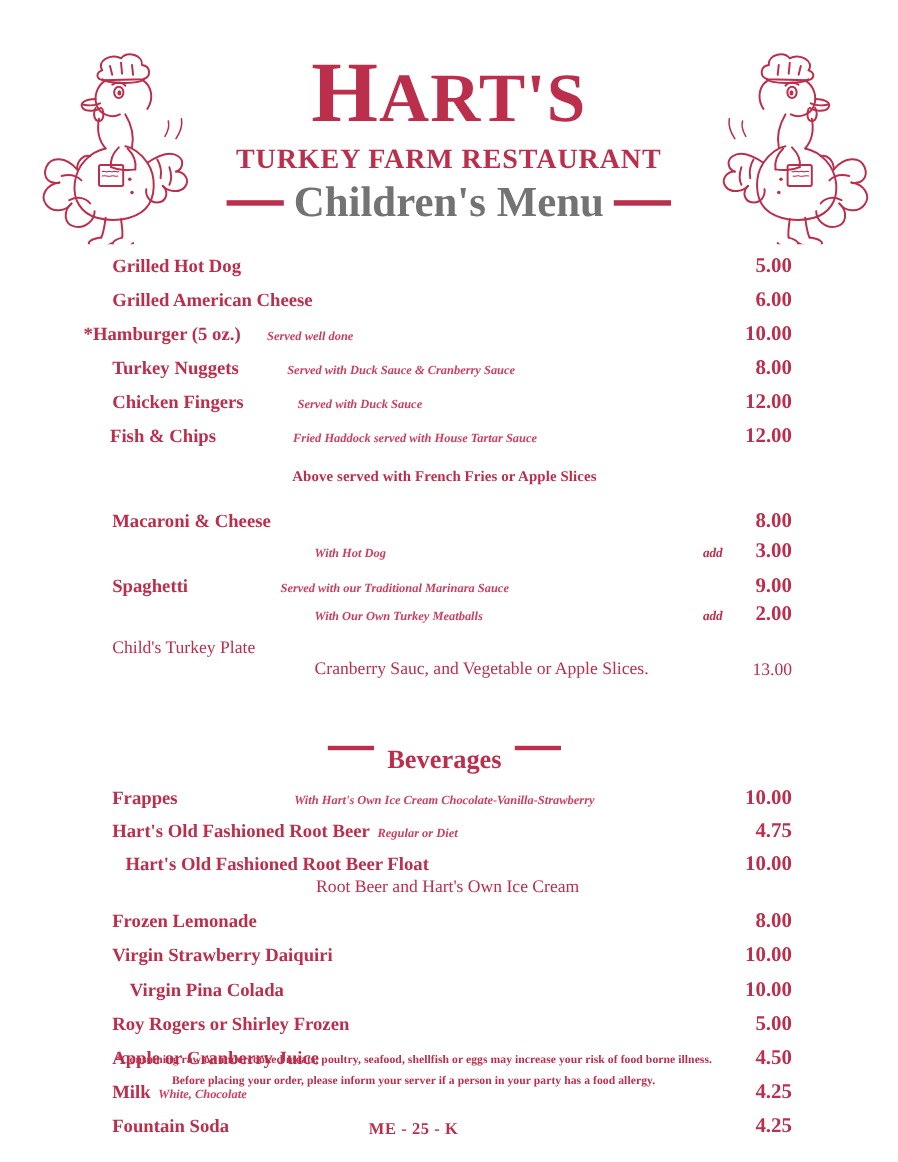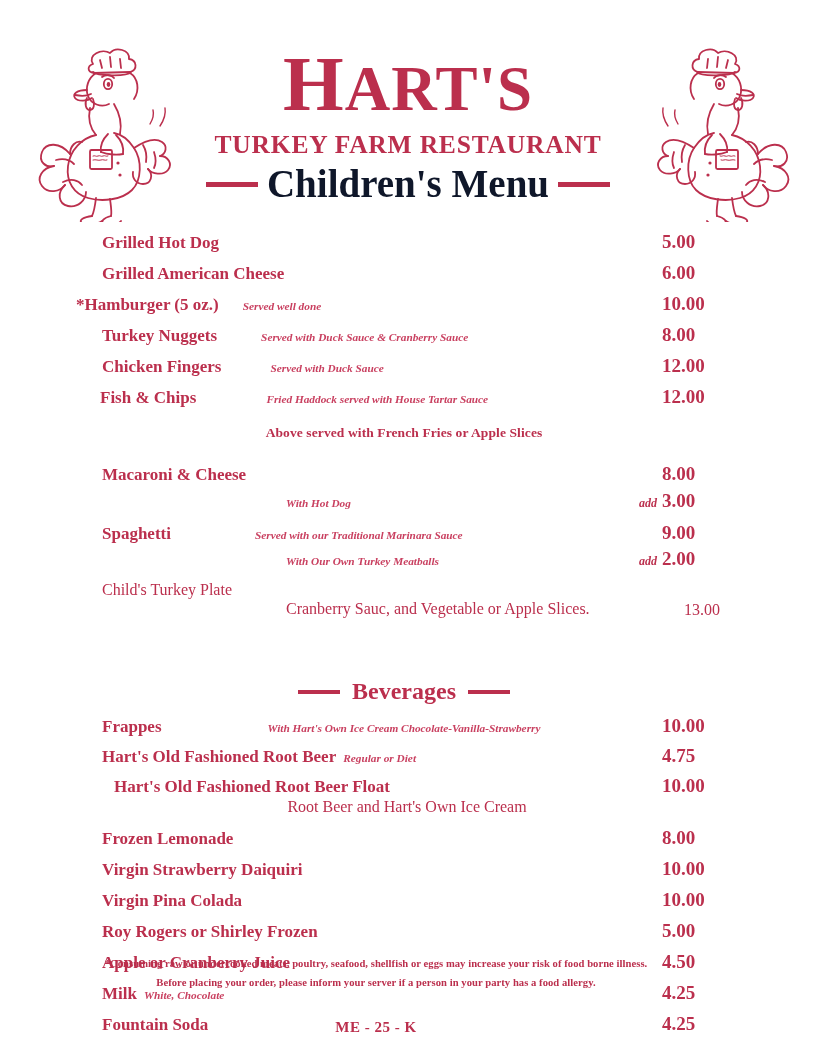--- a/index.html
+++ b/index.html
@@ -77,21 +77,21 @@
     display: block;
     width: 52px;
     height: 5px;
     background: #bb2f4d;
   }
   .menu-title {
     font-weight: bold;
     font-size: 39px;
     line-height: 1.1;
     white-space: nowrap;
-    color: #0f172a;
+    color: #737373;
   }
   .age-note {
     font-size: 18px;
     margin-top: 4px;
     color: #bb2f4d;
     letter-spacing: 0.2px;
   }
 
   
   .menu-body {
@@ -121,20 +121,21 @@
     font-size: 11.3px;
     color: #c94060;
     white-space: nowrap;
     flex: 0 0 auto;
   }
   .row .spacer { flex: 1 1 auto; }
   .row .price {
     font-weight: bold;
     font-size: 19px;
     color: #bb2f4d;
+    text-align: right;
     white-space: nowrap;
     flex: 0 0 auto;
     min-width: 58px;
   }
   .row .add {
     font-style: italic;
     font-weight: bold;
     font-size: 12px;
     margin-right: 5px;
     color: #bb2f4d;
@@ -143,21 +144,20 @@
   .section-note {
     text-align: center;
     font-weight: bold;
     font-size: 13.5px;
     color: #bb2f4d;
     letter-spacing: 0.1px;
   }
 
   .bev-head {
     display: flex;
-    align-items: center;
     justify-content: center;
     gap: 12px;
   }
   .bev-head .rule {
     display: block;
     width: 42px;
     height: 4px;
     background: #bb2f4d;
   }
   .bev-head .bev-title {
@@ -435,21 +435,21 @@
         <span class="price">8.00</span>
       </div>
 
       <div class="row" style="margin-top:9px;">
         <span class="name" style="margin-left:14px;">Virgin Strawberry Daiquiri</span>
         <span class="spacer"></span>
         <span class="price">10.00</span>
       </div>
 
       <div class="row" style="margin-top:9px;">
-        <span class="name" style="margin-left:14px;">Virgin Pina Colada</span>
+        <span class="name" style="margin-left:30px;">Virgin Pina Colada</span>
         <span class="spacer"></span>
         <span class="price">10.00</span>
       </div>
 
       <div class="row" style="margin-top:9px;">
         <span class="name" style="margin-left:14px;">Roy Rogers or Shirley Frozen</span>
         <span class="spacer"></span>
         <span class="price">5.00</span>
       </div>
 

